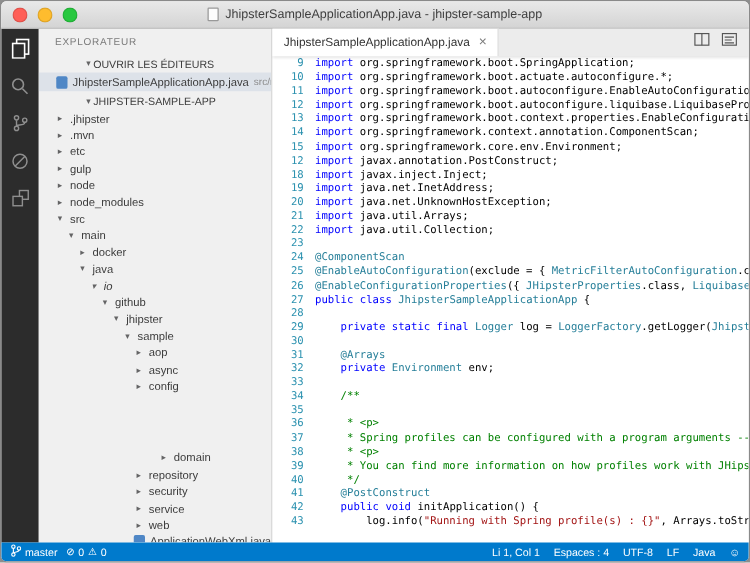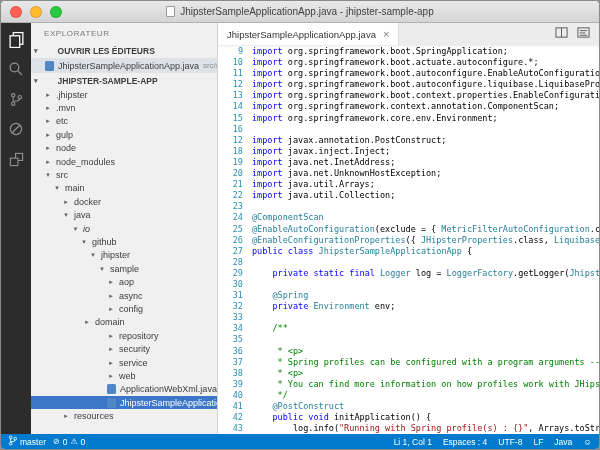--- a/index.html
+++ b/index.html
@@ -18,21 +18,21 @@
   .main { flex:1; display:flex; min-height:0; }
 
   
   .activitybar { width:30px; flex:none; background:#2c2c2c; display:flex; flex-direction:column; align-items:center; padding-top:3px; }
   .ab-item { width:30px; height:30px; display:flex; align-items:center; justify-content:center; color:#8f8f8f; cursor:pointer; }
   .ab-item.active { color:#ffffff; }
 
   
   .sidebar { width:187px; flex:none; background:#f0f0f0; border-right:1px solid #d2d2d2; display:flex; flex-direction:column; overflow:hidden; font-size:9px; color:#3c3c3c;justify-content:center; }
   .sidebar-title { height:20px; line-height:21px; padding-left:13px; font-size:8px; letter-spacing:0.6px; color:#7b7b7b; flex:none; }
-  .section-header { height:15px; flex:none; display:flex; align-items:center; gap:20px; padding-left:3px; font-size:8.5px; font-weight:bold; color:#3c3c3c; }
+  .section-header { height:15px; flex:none; display:flex; align-items:center; gap:2px; padding-left:3px; font-size:8.5px; font-weight:normal; color:#3c3c3c;margin-left:35px; }
   .chev { font-size:7px; color:#646465; }
   .oe-item { height:15px; flex:none; display:flex; align-items:center; gap:4px; padding-left:14px; background:#dde2e9; white-space:nowrap; overflow:hidden; }
   .file-icon { width:9px; height:10px; flex:none; background:#4f87c6; border-radius:1.5px; display:inline-block; }
   .oe-detail { color:#8b8b8b; font-size:8px; }
   .tree { flex:1; overflow:hidden; }
   .tree-row { height:13.4px; display:flex; align-items:center; gap:4px; white-space:nowrap; overflow:hidden; cursor:pointer; }
   .tree-row .twisty { font-size:7px; color:#646465; width:8px; flex:none; text-align:center; }
   .tree-row.selected { background:var(--selection,#3b76c9); color:#fff; }
 
   
@@ -203,21 +203,21 @@
             <span>aop</span>
           </div>
           <div class="tree-row" style="padding-left: 76px;">
             <span class="twisty">▸</span>
             <span>async</span>
           </div>
           <div class="tree-row" style="padding-left: 76px;">
             <span class="twisty">▸</span>
             <span>config</span>
           </div>
-          <div class="tree-row" style="padding-left: 52px;">
+          <div class="tree-row" style="padding-left: 96px; margin-top: 44px;">
             <span class="twisty">▸</span>
             <span>domain</span>
           </div>
           <div class="tree-row" style="padding-left: 76px;">
             <span class="twisty">▸</span>
             <span>repository</span>
           </div>
           <div class="tree-row" style="padding-left: 76px;">
             <span class="twisty">▸</span>
             <span>security</span>
@@ -267,36 +267,35 @@
         </div>
       </div>
       <div class="code">
           <div class="code-row"><span class="ln">9</span><span class="src"><span class="tok-k">import</span><span class="tok-p"> org.springframework.boot.SpringApplication;</span></span></div>
           <div class="code-row"><span class="ln">10</span><span class="src"><span class="tok-k">import</span><span class="tok-p"> org.springframework.boot.actuate.autoconfigure.*;</span></span></div>
           <div class="code-row"><span class="ln">11</span><span class="src"><span class="tok-k">import</span><span class="tok-p"> org.springframework.boot.autoconfigure.EnableAutoConfiguration;</span></span></div>
           <div class="code-row"><span class="ln">12</span><span class="src"><span class="tok-k">import</span><span class="tok-p"> org.springframework.boot.autoconfigure.liquibase.LiquibaseProperties;</span></span></div>
           <div class="code-row"><span class="ln">13</span><span class="src"><span class="tok-k">import</span><span class="tok-p"> org.springframework.boot.context.properties.EnableConfigurationProperties;</span></span></div>
           <div class="code-row"><span class="ln">14</span><span class="src"><span class="tok-k">import</span><span class="tok-p"> org.springframework.context.annotation.ComponentScan;</span></span></div>
           <div class="code-row"><span class="ln">15</span><span class="src"><span class="tok-k">import</span><span class="tok-p"> org.springframework.core.env.Environment;</span></span></div>
-          <div class="code-row"><span class="ln">16</span><span class="src"></span></div>
           <div class="code-row"><span class="ln">12</span><span class="src"><span class="tok-k">import</span><span class="tok-p"> javax.annotation.PostConstruct;</span></span></div>
           <div class="code-row"><span class="ln">18</span><span class="src"><span class="tok-k">import</span><span class="tok-p"> javax.inject.Inject;</span></span></div>
           <div class="code-row"><span class="ln">19</span><span class="src"><span class="tok-k">import</span><span class="tok-p"> java.net.InetAddress;</span></span></div>
           <div class="code-row"><span class="ln">20</span><span class="src"><span class="tok-k">import</span><span class="tok-p"> java.net.UnknownHostException;</span></span></div>
           <div class="code-row"><span class="ln">21</span><span class="src"><span class="tok-k">import</span><span class="tok-p"> java.util.Arrays;</span></span></div>
           <div class="code-row"><span class="ln">22</span><span class="src"><span class="tok-k">import</span><span class="tok-p"> java.util.Collection;</span></span></div>
           <div class="code-row"><span class="ln">23</span><span class="src"></span></div>
           <div class="code-row"><span class="ln">24</span><span class="src"><span class="tok-a">@ComponentScan</span></span></div>
           <div class="code-row"><span class="ln">25</span><span class="src"><span class="tok-a">@EnableAutoConfiguration</span><span class="tok-p">(exclude = { </span><span class="tok-t">MetricFilterAutoConfiguration</span><span class="tok-p">.class, </span></span></div>
           <div class="code-row"><span class="ln">26</span><span class="src"><span class="tok-a">@EnableConfigurationProperties</span><span class="tok-p">({ </span><span class="tok-t">JHipsterProperties</span><span class="tok-p">.class, </span><span class="tok-t">LiquibaseProperties</span></span></div>
           <div class="code-row"><span class="ln">27</span><span class="src"><span class="tok-k">public</span><span class="tok-p"> </span><span class="tok-k">class</span><span class="tok-p"> </span><span class="tok-t">JhipsterSampleApplicationApp</span><span class="tok-p"> {</span></span></div>
           <div class="code-row"><span class="ln">28</span><span class="src"></span></div>
           <div class="code-row"><span class="ln">29</span><span class="src"><span class="tok-p">    </span><span class="tok-k">private</span><span class="tok-p"> </span><span class="tok-k">static</span><span class="tok-p"> </span><span class="tok-k">final</span><span class="tok-p"> </span><span class="tok-t">Logger</span><span class="tok-p"> log = </span><span class="tok-t">LoggerFactory</span><span class="tok-p">.getLogger(</span><span class="tok-t">JhipsterSampleApplicationApp</span></span></div>
           <div class="code-row"><span class="ln">30</span><span class="src"></span></div>
-          <div class="code-row"><span class="ln">31</span><span class="src"><span class="tok-p">    </span><span class="tok-a">@Spring</span></span></div>
+          <div class="code-row"><span class="ln">31</span><span class="src"><span class="tok-p">    </span><span class="tok-a">@Arrays</span></span></div>
           <div class="code-row"><span class="ln">32</span><span class="src"><span class="tok-p">    </span><span class="tok-k">private</span><span class="tok-p"> </span><span class="tok-t">Environment</span><span class="tok-p"> env;</span></span></div>
           <div class="code-row"><span class="ln">33</span><span class="src"></span></div>
           <div class="code-row"><span class="ln">34</span><span class="src"><span class="tok-p">    </span><span class="tok-c">/**</span></span></div>
           <div class="code-row"><span class="ln">35</span><span class="src"><span class="tok-p">    </span></span></div>
           <div class="code-row"><span class="ln">36</span><span class="src"><span class="tok-p">    </span><span class="tok-c"> * &lt;p&gt;</span></span></div>
           <div class="code-row"><span class="ln">37</span><span class="src"><span class="tok-p">    </span><span class="tok-c"> * Spring profiles can be configured with a program arguments --spring.profiles.active=your-active-profile</span></span></div>
           <div class="code-row"><span class="ln">38</span><span class="src"><span class="tok-p">    </span><span class="tok-c"> * &lt;p&gt;</span></span></div>
           <div class="code-row"><span class="ln">39</span><span class="src"><span class="tok-p">    </span><span class="tok-c"> * You can find more information on how profiles work with JHipster on </span></span></div>
           <div class="code-row"><span class="ln">40</span><span class="src"><span class="tok-p">    </span><span class="tok-c"> */</span></span></div>
           <div class="code-row"><span class="ln">41</span><span class="src"><span class="tok-p">    </span><span class="tok-a">@PostConstruct</span></span></div>

